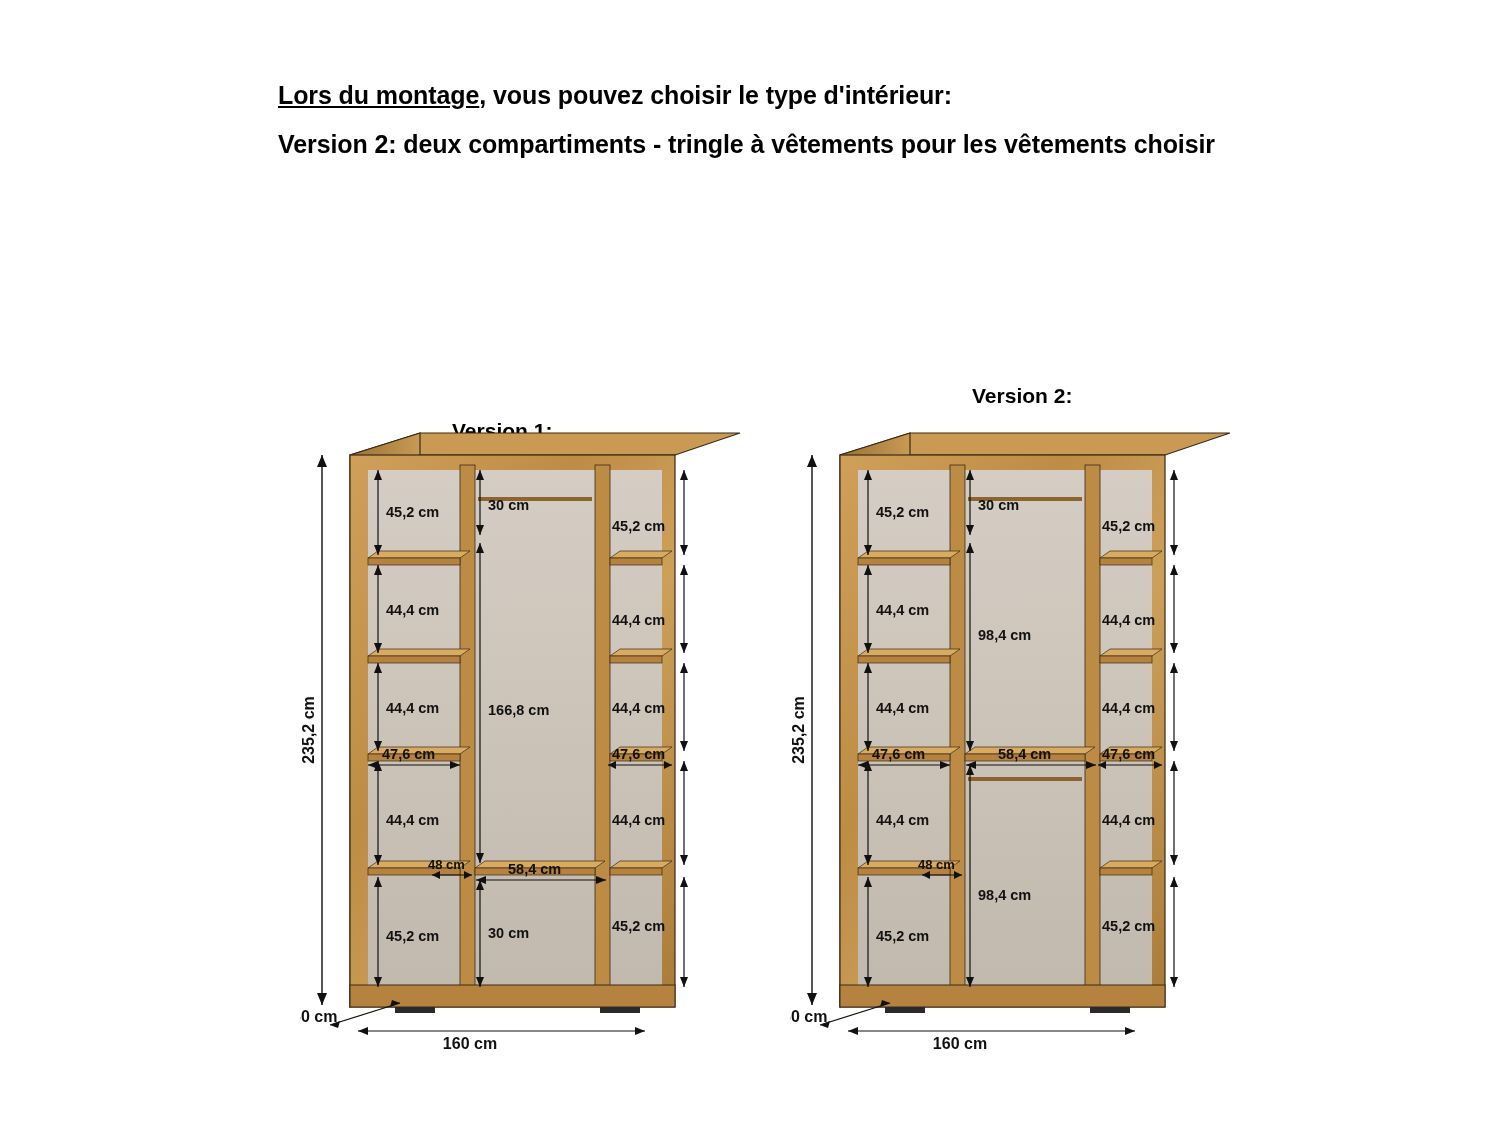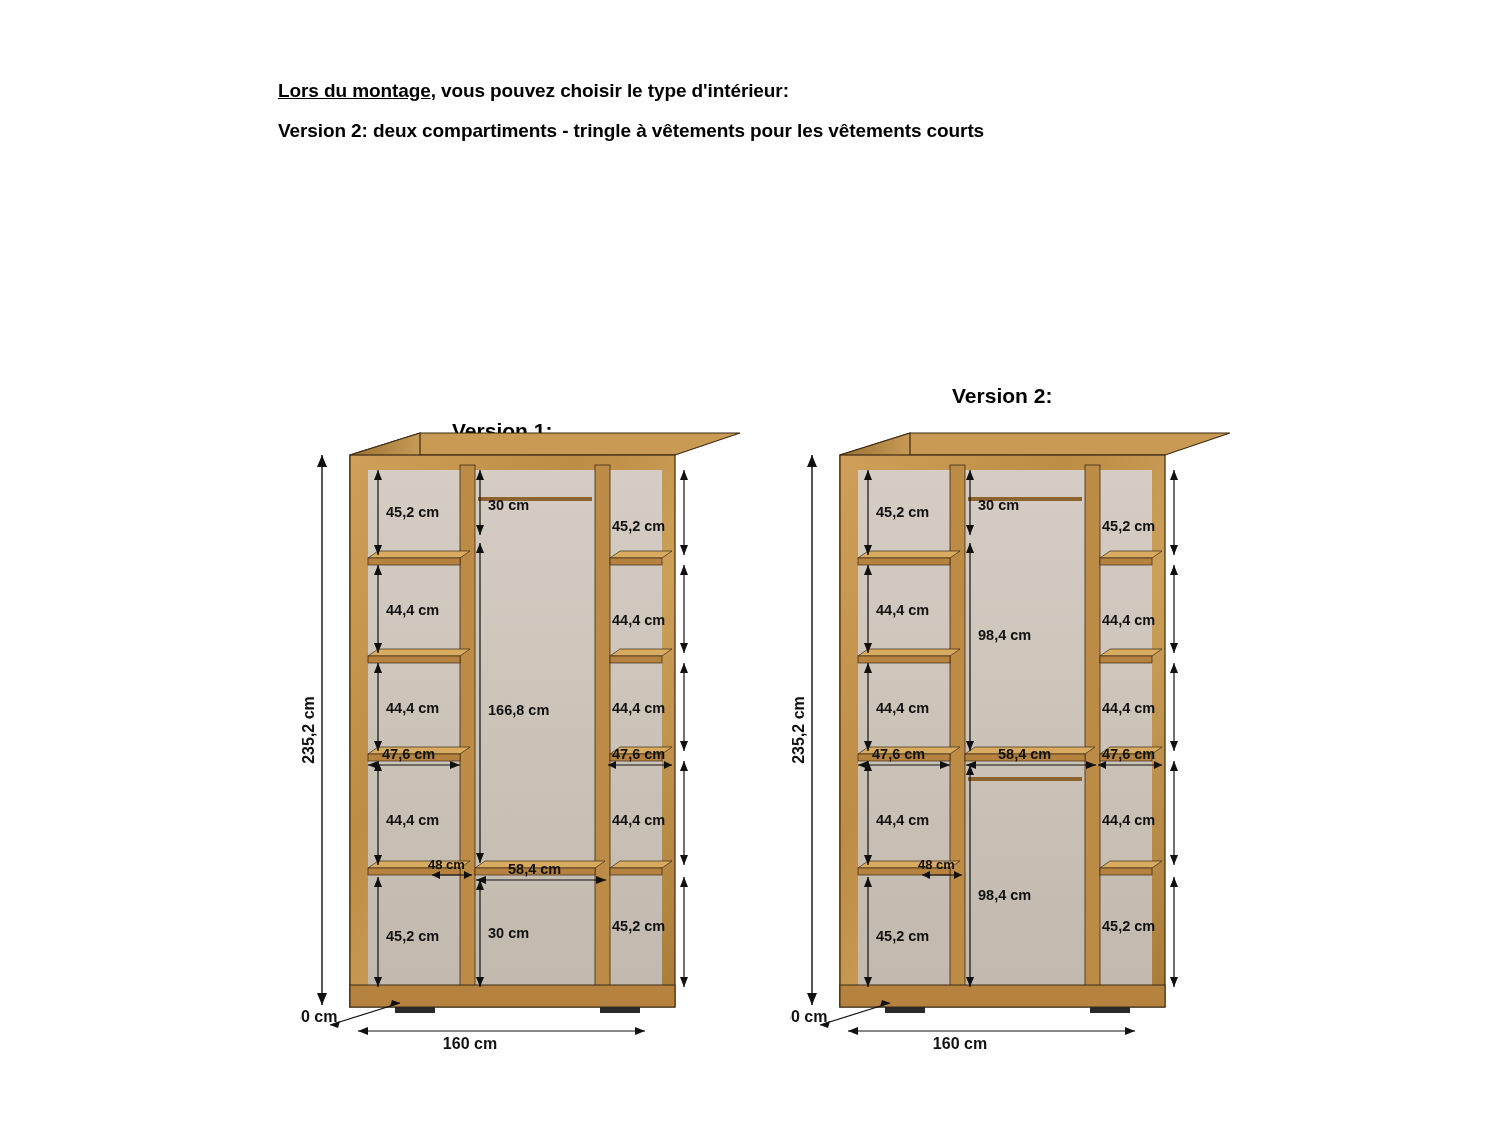--- a/index.html
+++ b/index.html
@@ -1,45 +1,45 @@
 <!DOCTYPE html>
 <html><head>
 <meta charset="utf-8">
 <style>
   html,body{margin:0;padding:0;background:#ffffff;}
   body{width:1500px;height:1125px;font-family:"Liberation Sans",sans-serif;color:#000;position:relative;overflow:hidden;}
 
   .text-block{position:absolute;left:278px;top:78px;width:960px;}
-  .t-line{font-size:19px;font-weight:bold;line-height:1.42;letter-spacing:-0.1px;}
+  .t-line{font-size:25px;font-weight:bold;line-height:1.42;letter-spacing:-0.1px;}
   .t-line.l1{margin-bottom:13px;}
   .t-line u{text-decoration:underline;}
   .t-line.l2{margin-bottom:13px;}
 
   .version-label{position:absolute;font-size:21px;font-weight:bold;}
   #v1-label{left:452px;top:384px;margin-top:35px;}
-  #v2-label{left:952px;top:384px;}
+  #v2-label{left:972px;top:384px;}
 
   .wardrobe{position:absolute;top:425px;}
   #wardrobe-1{left:300px;}
   #wardrobe-2{left:790px;}
 
   .svgwrap{display:block;}
 
   .dim{font-size:14.5px;font-weight:bold;fill:#111;font-family:"Liberation Sans",sans-serif;}
   .dim-small{font-size:13px;font-weight:bold;fill:#111;font-family:"Liberation Sans",sans-serif;}
   .dim-big{font-size:16px;font-weight:bold;fill:#111;font-family:"Liberation Sans",sans-serif;}
 </style>
 </head>
 <body>
 
 <div class="text-block">
   <div class="t-line l1">
     <u>Lors du montage</u><span>, vous pouvez choisir le type d'intérieur:</span>
   </div>
-  <div class="t-line l3">Version 2: deux compartiments - tringle à vêtements pour les vêtements courts</div>
+  <div class="t-line l3">Version 2: deux compartiments - tringle à vêtements pour les vêtements choisir</div>
 </div>
 
 <div class="version-label" id="v1-label">Version 1:</div>
 <div class="version-label" id="v2-label">Version 2:</div>
 
 <div class="wardrobe" id="wardrobe-1">
 <svg class="svgwrap" width="460" height="630" viewBox="0 0 460 630" xmlns="http://www.w3.org/2000/svg">
   <defs>
     <linearGradient id="w1grain" x1="0" y1="0" x2="1" y2="1">
       <stop offset="0%" stop-color="#d0a05a"></stop>

